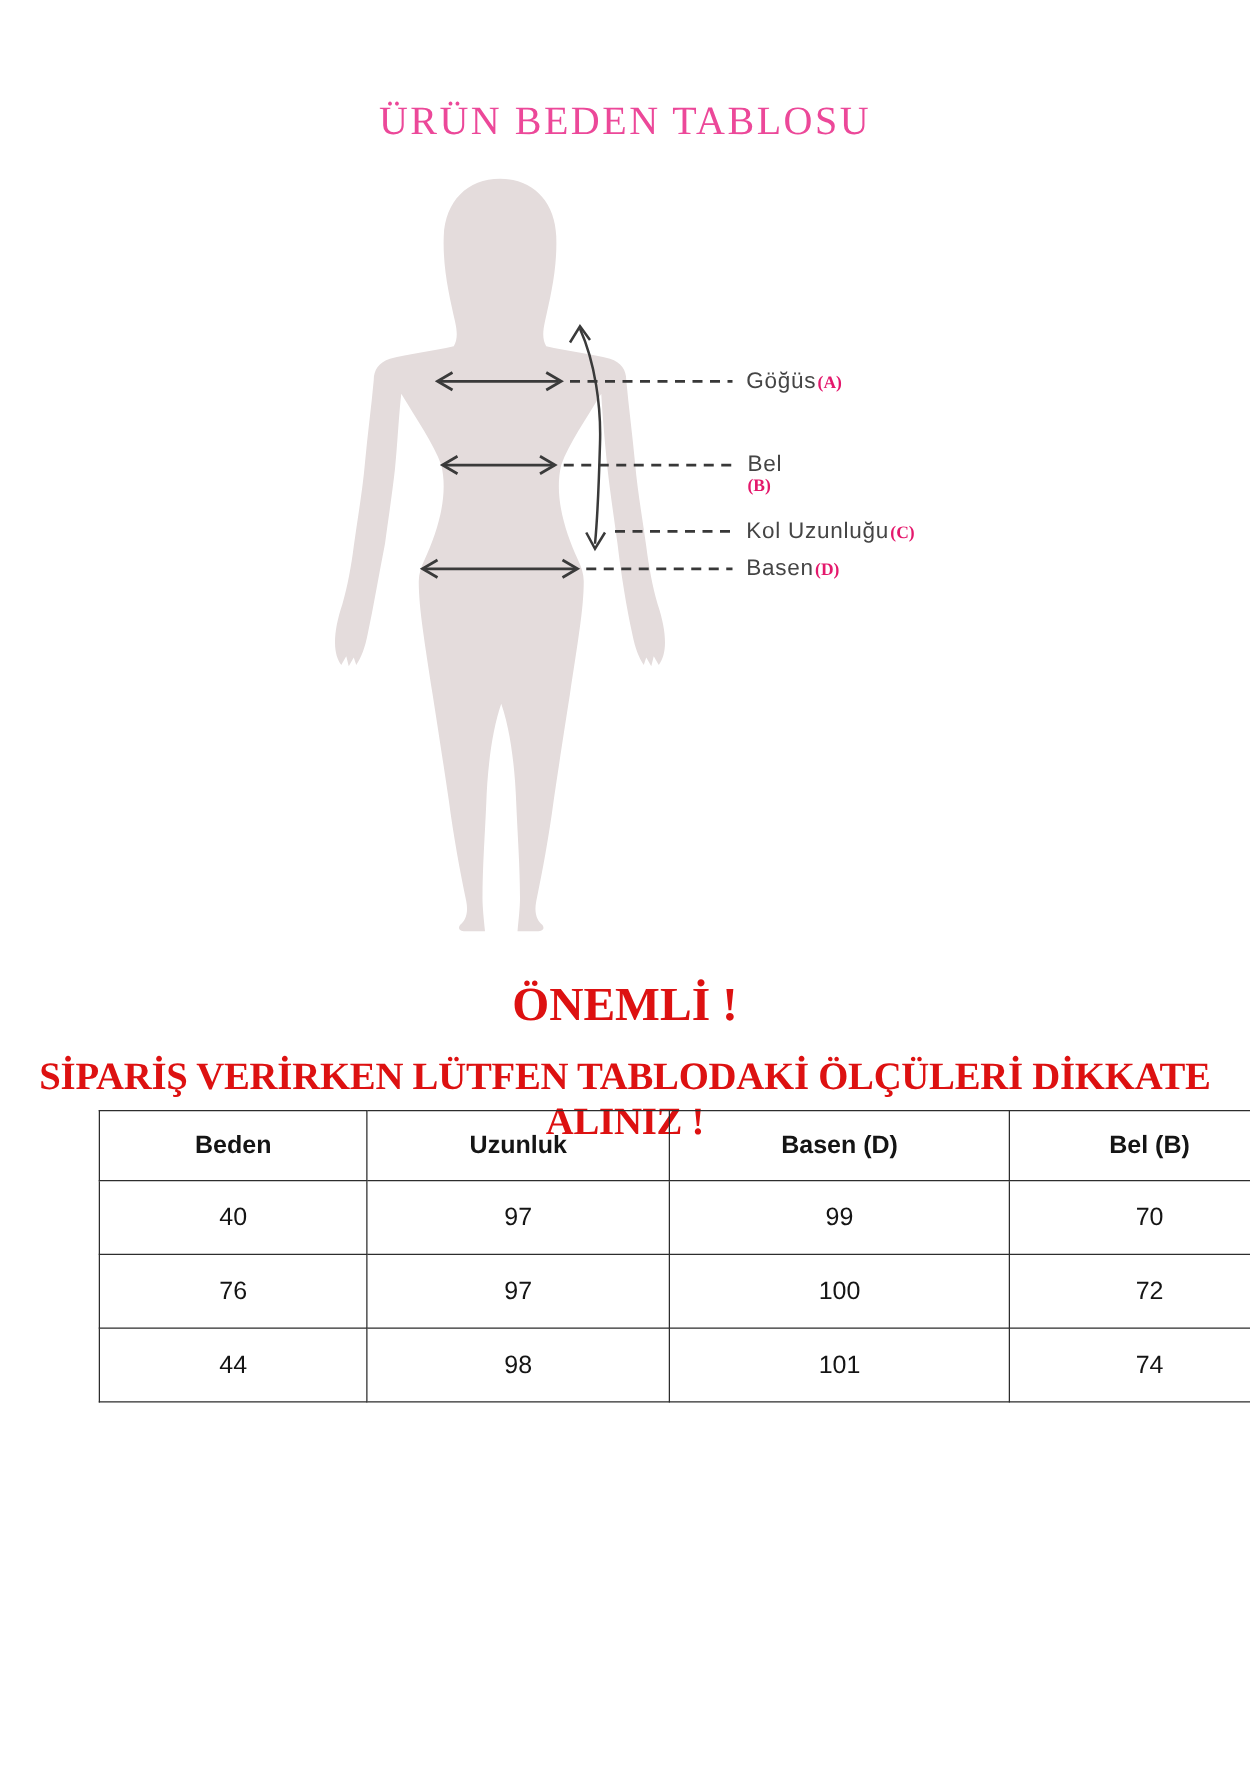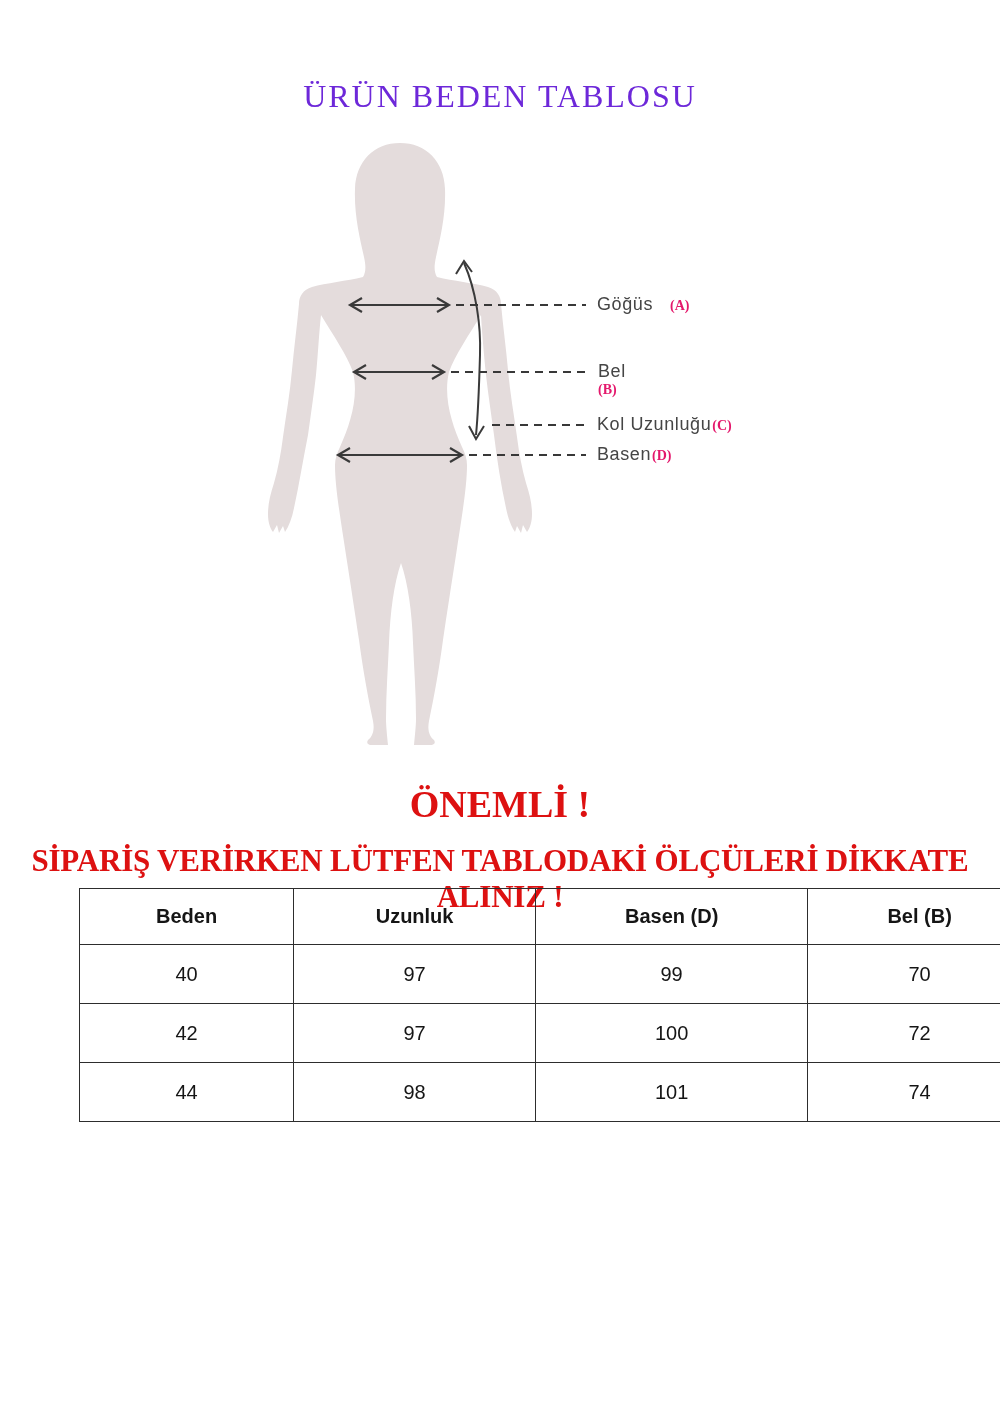--- a/index.html
+++ b/index.html
@@ -2,38 +2,38 @@
 <html><head>
 <meta charset="utf-8">
 <style>
   html,body{margin:0;padding:0;}
   body{
     width:1000px;height:1414px;background:#ffffff;position:relative;
     font-family:"Liberation Sans",sans-serif;overflow:hidden;
   }
   .page-title{
     position:absolute;left:0;top:78px;width:1000px;text-align:center;
-    font-family:"Liberation Serif",serif;font-size:32px;color:#6d28d9;
+    font-family:"Liberation Serif",serif;font-size:32px;color:#ec4899;
     letter-spacing:2px;
   }
   .figure-wrap{position:absolute;left:250px;top:135px;width:540px;height:630px;}
   .figure-wrap svg{position:absolute;left:0;top:0;}
   .mlabel-row{
     position:absolute;left:347px;height:22px;white-space:nowrap;
     display:flex;align-items:baseline;
   }
   .mlabel{
     font-family:"Liberation Sans",sans-serif;font-size:18px;color:#454545;
     letter-spacing:0.6px;
   }
   .mmark{
     font-family:"Liberation Serif",serif;font-weight:bold;font-size:14px;
     color:#e4186c;margin-left:1px;
   }
-  .row-chest{top:159px;gap:16px;}
+  .row-chest{top:159px;}
   .row-waist{top:226px;flex-direction:column;}
   .row-arm{top:279px;}
   .row-hip{top:309px;}
   .important-heading{
     position:absolute;left:0;top:782px;width:1000px;text-align:center;
     font-family:"Liberation Serif",serif;font-weight:bold;font-size:38px;
     color:#dd1111;
   }
   .warning-text{
     position:absolute;left:0;top:843px;width:1000px;text-align:center;
@@ -185,21 +185,21 @@
     </tr>
   </thead>
   <tbody>
     <tr>
       <td>40</td>
       <td>97</td>
       <td>99</td>
       <td>70</td>
     </tr>
     <tr>
-      <td>42</td>
+      <td>76</td>
       <td>97</td>
       <td>100</td>
       <td>72</td>
     </tr>
     <tr>
       <td>44</td>
       <td>98</td>
       <td>101</td>
       <td>74</td>
     </tr>

